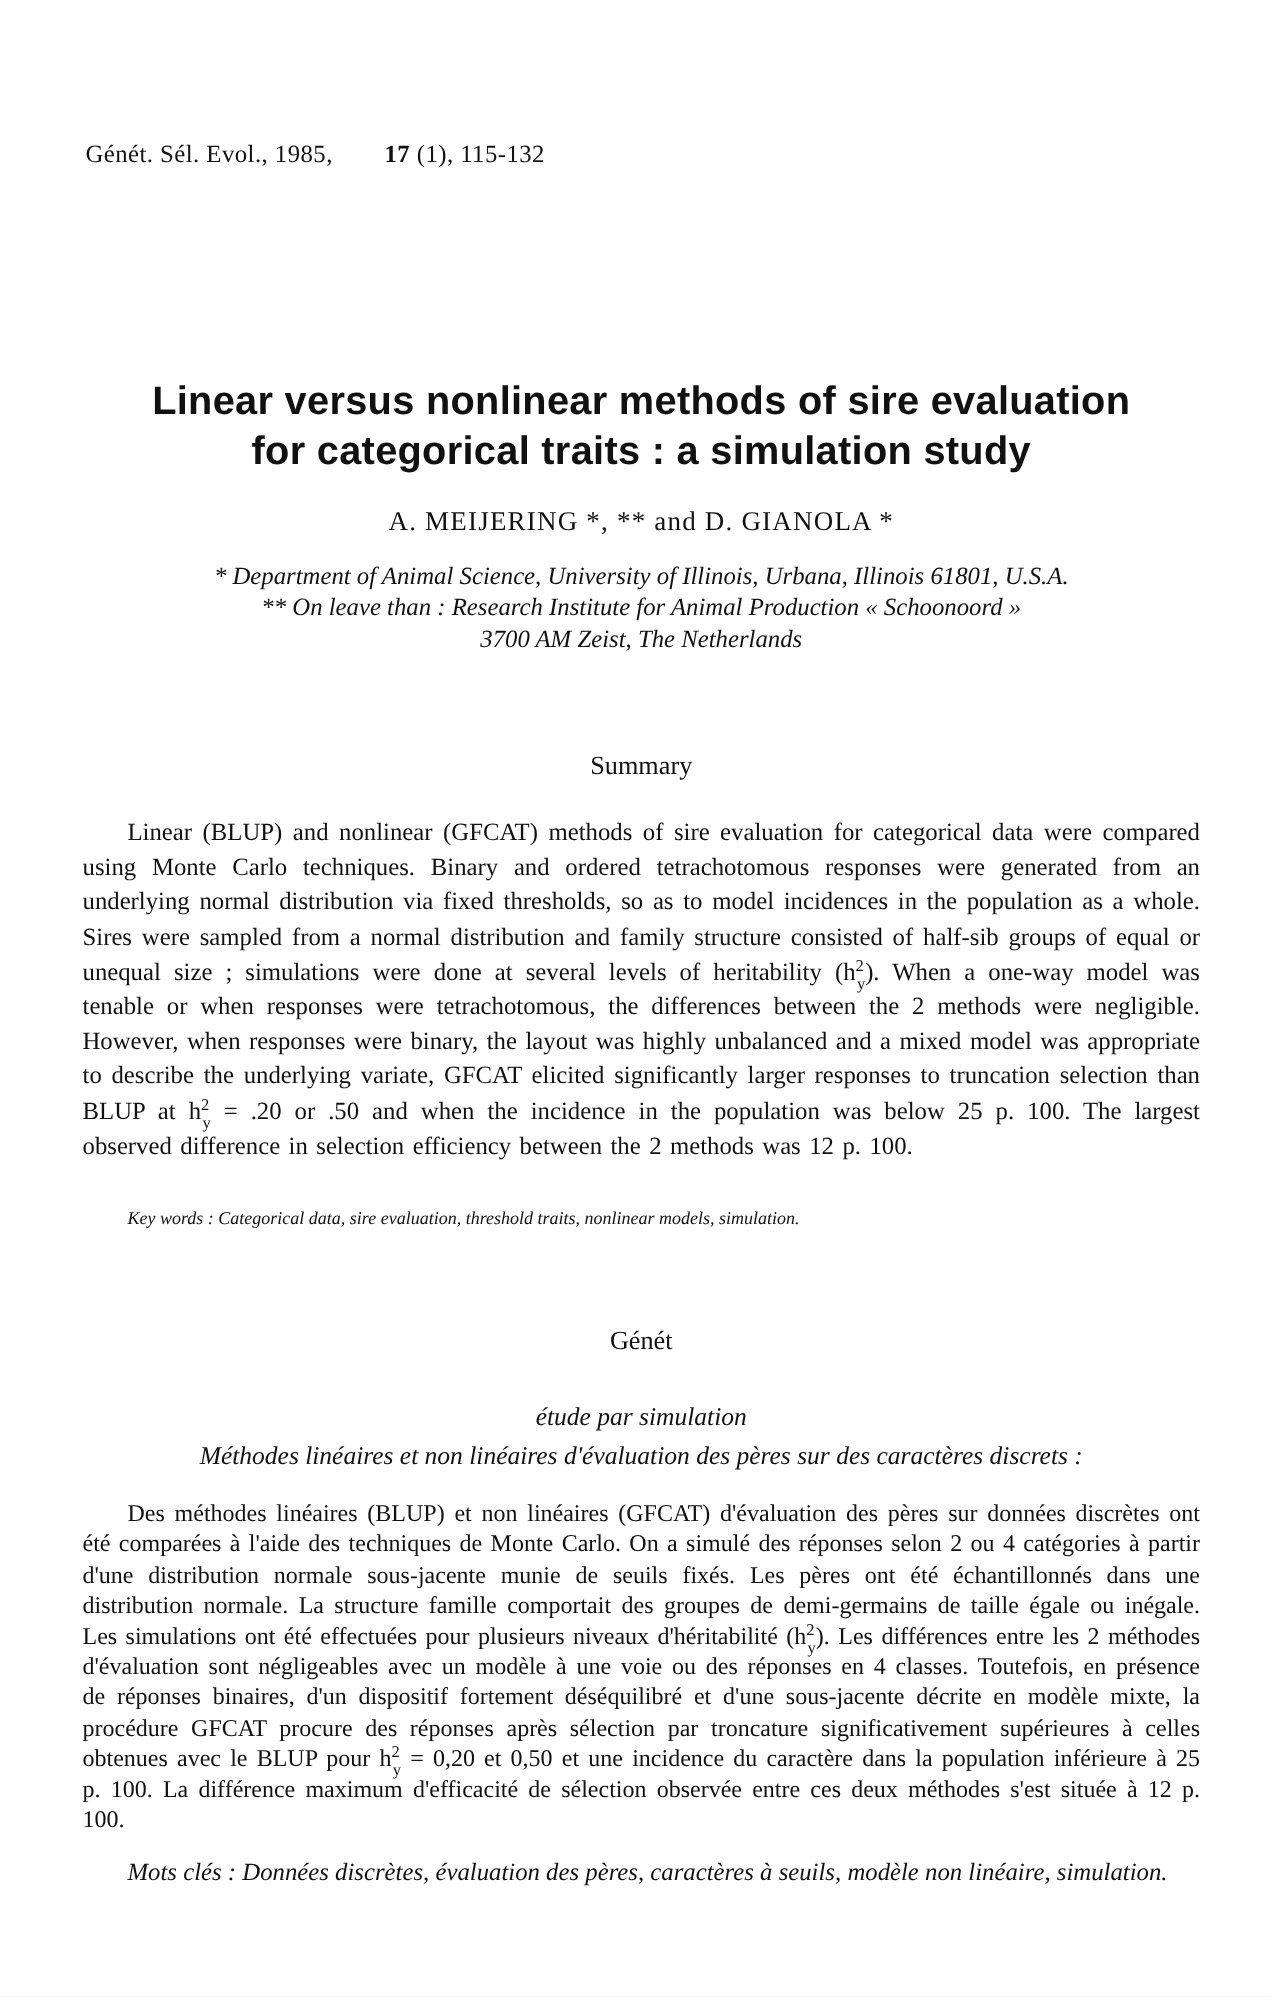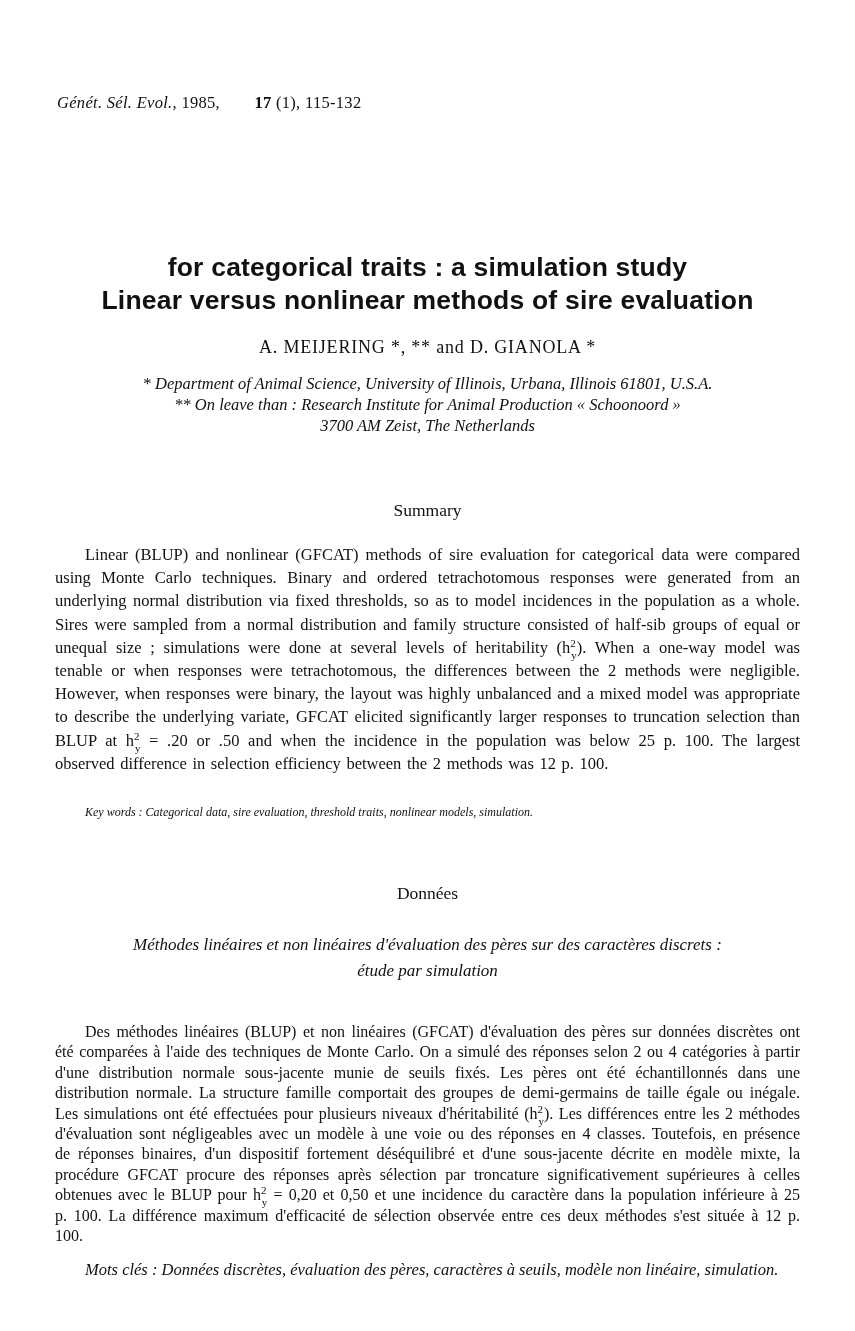--- a/index.html
+++ b/index.html
@@ -16,21 +16,21 @@
     overflow: hidden;
   }
   .content { margin: 0 55px; }
 
   .journal-ref {
     margin-left: 2px;
     font-size: 16.5px;
     letter-spacing: 0.3px;
     white-space: nowrap;
   }
-  .journal-ref .it { font-style: italic; }
+  .journal-ref .it { }
   .journal-ref .bold { font-weight: bold; margin-left: 30px; }
 
   .article-title {
     margin-top: 138px;
     text-align: center;
     font-family: "Liberation Sans", "DejaVu Sans", sans-serif;
     font-weight: bold;
     font-size: 26.5px;
     line-height: 33px;
     letter-spacing: 0.2px;
@@ -61,21 +61,21 @@
 
   .body-para {
     margin-top: 22px;
     text-align: justify;
     font-size: 16.5px;
     line-height: 23.2px;
     text-indent: 30px;
     word-spacing: 1.5px;
   }
   .body-para-fr {
-    margin-top: 38px;
+    margin-top: 16px;
     text-align: justify;
     font-size: 16px;
     line-height: 20.4px;
     text-indent: 30px;
     word-spacing: 1.5px;
   }
 
   .keywords {
     margin-top: 27px;
     font-style: italic;
@@ -117,45 +117,45 @@
 <body>
 
 <div class="page">
   <div class="content">
 
     <div class="journal-ref">
       <span class="it">Génét. Sél. Evol.,</span><span> 1985, </span><span class="bold">17</span><span> (1), 115-132</span>
     </div>
 
     <div class="article-title">
+      <div>Linear versus nonlinear methods of sire evaluation</div>
       <div>for categorical traits : a simulation study</div>
-      <div>Linear versus nonlinear methods of sire evaluation</div>
     </div>
 
     <div class="authors">A. MEIJERING *, ** and D. GIANOLA *</div>
 
     <div class="affiliations">
       <div>* Department of Animal Science, University of Illinois, Urbana, Illinois 61801, U.S.A.</div>
       <div>** On leave than : Research Institute for Animal Production « Schoonoord »</div>
       <div>3700 AM Zeist, The Netherlands</div>
     </div>
 
     <div class="section-heading summary-heading">Summary</div>
 
     <div class="body-para">
       <span>Linear (BLUP) and nonlinear (GFCAT) methods of sire evaluation for categorical data were compared using Monte Carlo techniques. Binary and ordered tetrachotomous responses were generated from an underlying normal distribution via fixed thresholds, so as to model incidences in the population as a whole. Sires were sampled from a normal distribution and family structure consisted of half-sib groups of equal or unequal size ; simulations were done at several levels of heritability (h</span><sup class="h-sup">2</sup><sub class="h-sub">y</sub><span>). When a one-way model was tenable or when responses were tetrachotomous, the differences between the 2 methods were negligible. However, when responses were binary, the layout was highly unbalanced and a mixed model was appropriate to describe the underlying variate, GFCAT elicited significantly larger responses to truncation selection than BLUP at h</span><sup class="h-sup">2</sup><sub class="h-sub">y</sub><span> = .20 or .50 and when the incidence in the population was below 25 p. 100. The largest observed difference in selection efficiency between the 2 methods was 12 p. 100.</span>
     </div>
 
     <div class="keywords">Key words : Categorical data, sire evaluation, threshold traits, nonlinear models, simulation.</div>
 
-    <div class="section-heading resume-heading">Données</div>
+    <div class="section-heading resume-heading">Génét</div>
 
     <div class="resume-subtitle">
+      <div>étude par simulation</div>
       <div>Méthodes linéaires et non linéaires d'évaluation des pères sur des caractères discrets :</div>
-      <div>étude par simulation</div>
     </div>
 
     <div class="body-para-fr">
       <span>Des méthodes linéaires (BLUP) et non linéaires (GFCAT) d'évaluation des pères sur données discrètes ont été comparées à l'aide des techniques de Monte Carlo. On a simulé des réponses selon 2 ou 4 catégories à partir d'une distribution normale sous-jacente munie de seuils fixés. Les pères ont été échantillonnés dans une distribution normale. La structure famille comportait des groupes de demi-germains de taille égale ou inégale. Les simulations ont été effectuées pour plusieurs niveaux d'héritabilité (h</span><sup class="h-sup">2</sup><sub class="h-sub">y</sub><span>). Les différences entre les 2 méthodes d'évaluation sont négligeables avec un modèle à une voie ou des réponses en 4 classes. Toutefois, en présence de réponses binaires, d'un dispositif fortement déséquilibré et d'une sous-jacente décrite en modèle mixte, la procédure GFCAT procure des réponses après sélection par troncature significativement supérieures à celles obtenues avec le BLUP pour h</span><sup class="h-sup">2</sup><sub class="h-sub">y</sub><span> = 0,20 et 0,50 et une incidence du caractère dans la population inférieure à 25 p. 100. La différence maximum d'efficacité de sélection observée entre ces deux méthodes s'est située à 12 p. 100.</span>
     </div>
 
     <div class="motscles">Mots clés : Données discrètes, évaluation des pères, caractères à seuils, modèle non linéaire, simulation.</div>
 
   </div>
 </div>

